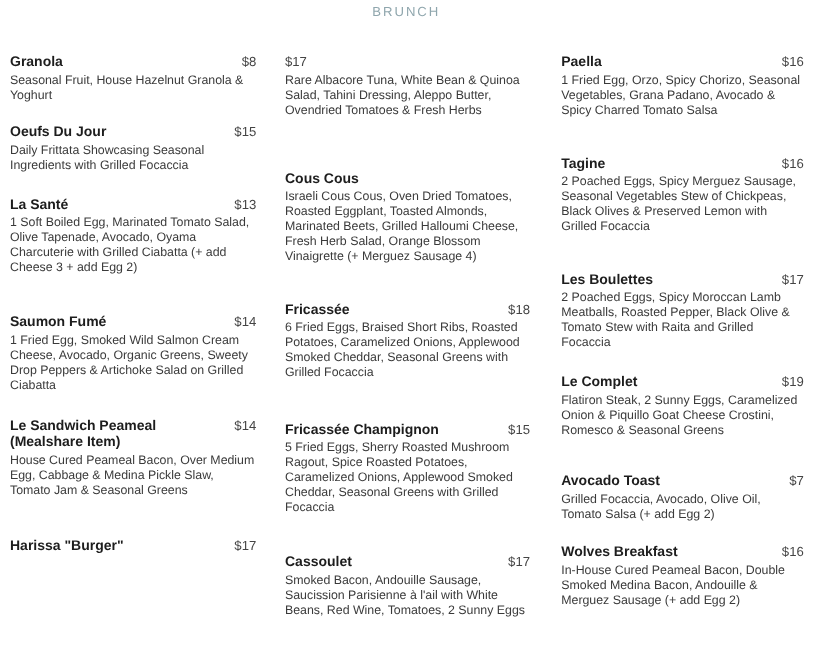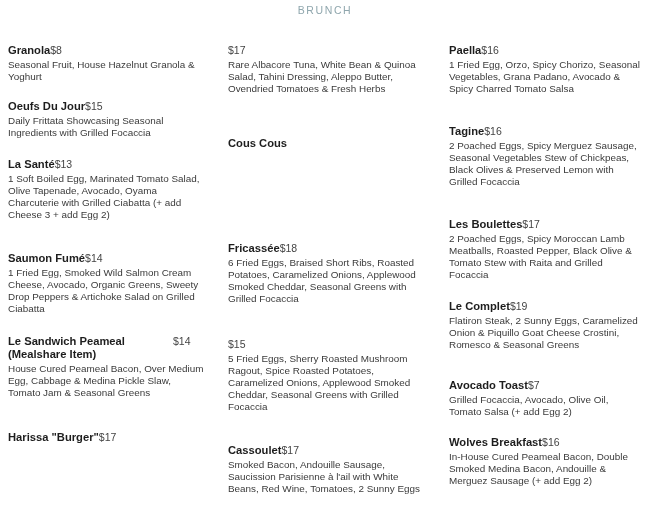--- a/index.html
+++ b/index.html
@@ -7,21 +7,21 @@
     body { font-family: "Liberation Sans", "DejaVu Sans", sans-serif; color: #222222; position: relative; }
     .title {
       position: absolute; left: 0; top: 4px; width: 650px; text-align: center;
       font-size: 10.5px; letter-spacing: 1.6px; color: #8fa6ad; font-weight: 400;
     }
     .col { position: absolute; top: 44px; }
     .col-1 { left: 8px; width: 197px; }
     .col-2 { left: 228px; width: 196px; }
     .col-3 { left: 449px; width: 194px; }
     .item { position: relative; }
-    .item-head { display: flex; align-items: flex-start; }
+    .item-head { display: flex; justify-content: space-between; align-items: flex-start; }
     .item-name { font-weight: 700; font-size: 11.2px; line-height: 13px; color: #1d1d1d; max-width: 165px; }
     .item-price { font-size: 10.5px; line-height: 13px; color: #444444; white-space: nowrap; }
     .item-desc { font-size: 9.9px; line-height: 12px; color: #3a3a3a; margin-top: 2px; }
   </style>
 </head>
 <body>
 
 <div>
   <div class="title">BRUNCH</div>
 
@@ -74,30 +74,32 @@
       <div class="item-head">
           <span class="item-price">$17</span>
         </div>
       <div class="item-desc">Rare Albacore Tuna, White Bean &amp; Quinoa Salad, Tahini Dressing, Aleppo Butter, Ovendried Tomatoes &amp; Fresh Herbs</div>
     </div>
     <div class="item" style="height:105px">
       <div class="item-head">
           <span class="item-name">Cous Cous</span>
           <span class="item-price"></span>
         </div>
+      <div class="item-desc">Israeli Cous Cous, Oven Dried Tomatoes, Roasted Eggplant, Toasted Almonds, Marinated Beets, Grilled Halloumi Cheese, Fresh Herb Salad, Orange Blossom Vinaigrette (+ Merguez Sausage 4)</div>
     </div>
     <div class="item" style="height:96px">
       <div class="item-head">
           <span class="item-name">Fricassée</span>
           <span class="item-price">$18</span>
         </div>
       <div class="item-desc">6 Fried Eggs, Braised Short Ribs, Roasted Potatoes, Caramelized Onions, Applewood Smoked Cheddar, Seasonal Greens with Grilled Focaccia</div>
     </div>
     <div class="item" style="height:106px">
       <div class="item-head">
+          <span class="item-name">Fricassée Champignon</span>
           <span class="item-price">$15</span>
         </div>
       <div class="item-desc">5 Fried Eggs, Sherry Roasted Mushroom Ragout, Spice Roasted Potatoes, Caramelized Onions, Applewood Smoked Cheddar, Seasonal Greens with Grilled Focaccia</div>
     </div>
     <div class="item">
       <div class="item-head">
           <span class="item-name">Cassoulet</span>
           <span class="item-price">$17</span>
         </div>
       <div class="item-desc">Smoked Bacon, Andouille Sausage, Saucission Parisienne à l'ail with White Beans, Red Wine, Tomatoes, 2 Sunny Eggs</div>

